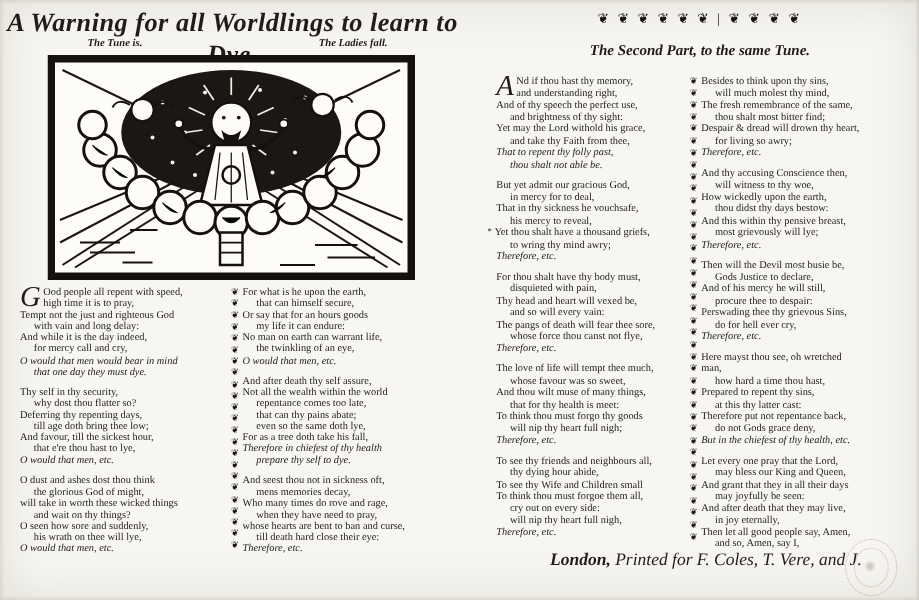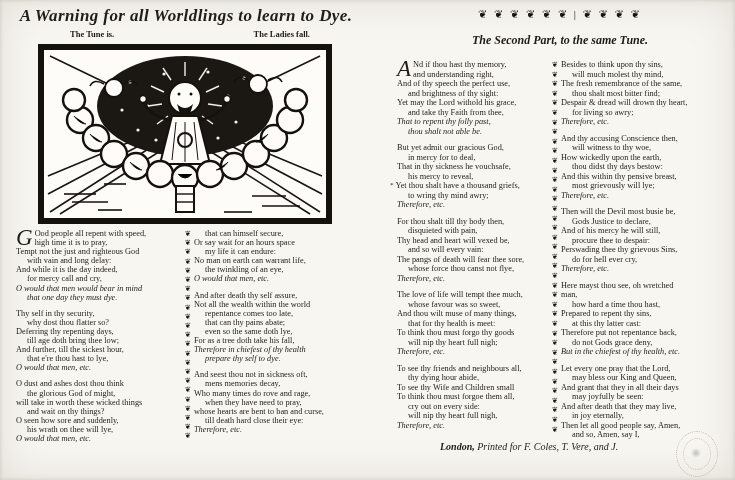--- a/index.html
+++ b/index.html
@@ -6,26 +6,26 @@
   .sheet{
     position:relative;width:735px;height:480px;margin:0 auto;
     background:#f7f6f1;
     box-shadow:inset 0 0 40px rgba(120,110,95,.18), inset 0 0 4px rgba(100,95,85,.25);
     font-family:"Liberation Serif","DejaVu Serif",serif;
     color:#201d19;overflow:hidden;
   }
   
   .ballad-title{
     position:absolute;left:0;top:6px;width:372px;text-align:center;
-    font-style:italic;font-weight:bold;font-size:17px;letter-spacing:.4px;
+    font-style:italic;font-weight:bold;font-size:21px;letter-spacing:.4px;
   }
   .tune-line{
     position:absolute;left:70px;top:29px;width:240px;
     display:flex;justify-content:space-between;
-    font-weight:bold;font-size:8.5px;
+    font-style:italic;font-weight:bold;font-size:8.5px;
   }
   .woodcut{
     position:absolute;left:38px;top:44px;width:294px;height:180px;
   }
   .woodcut svg{display:block;width:100%;height:100%;}
   
   .ornament-band{
     position:absolute;left:395px;top:8px;width:330px;text-align:center;
     font-size:11px;letter-spacing:2px;color:#17140f;
   }
@@ -51,21 +51,21 @@
     margin:0 2px 0 0;
   }
   .mk{margin-left:-7px;margin-right:2px;font-size:7px;vertical-align:1px;}
   .orn-strip{
     width:12px;flex:0 0 12px;text-align:center;font-size:7.5px;line-height:9.2px;
     color:#17140f;white-space:pre-line;overflow:hidden;
   }
   .cols-right .orn-strip{line-height:9.6px;}
   
   .imprint{
-    position:absolute;left:440px;top:441px;font-size:10px;font-style:italic;
+    position:absolute;left:440px;top:441px;font-size:14px;font-style:italic;
     white-space:nowrap;
   }
   .imprint .place{font-weight:bold;}
   .stamp{
     position:absolute;left:676px;top:431px;width:40px;height:44px;
     border:1px dotted rgba(110,95,80,.55);border-radius:50%;
     opacity:.65;
   }
   .stamp::before{
     content:"";position:absolute;left:6px;top:6px;right:6px;bottom:6px;
@@ -200,21 +200,21 @@
           <div class="line">And while it is the day indeed,</div>
           <div class="line ind">for mercy call and cry,</div>
           <div class="line it">O would that men would bear in mind</div>
           <div class="line it ind">that one day they must dye.</div>
         </div>
         <div class="stanza">
           <div class="line">Thy self in thy security,</div>
           <div class="line ind">why dost thou flatter so?</div>
           <div class="line">Deferring thy repenting days,</div>
           <div class="line ind">till age doth bring thee low;</div>
-          <div class="line">And further, till the sickest hour,</div>
+          <div class="line">And favour, till the sickest hour,</div>
           <div class="line ind">that e're thou hast to lye,</div>
           <div class="line it">O would that men, etc.</div>
         </div>
         <div class="stanza">
           <div class="line">O dust and ashes dost thou think</div>
           <div class="line ind">the glorious God of might,</div>
           <div class="line">will take in worth these wicked things</div>
           <div class="line ind">and wait on thy things?</div>
           <div class="line">O seen how sore and suddenly,</div>
           <div class="line ind">his wrath on thee will lye,</div>
@@ -239,22 +239,23 @@
 ❦
 ❦
 ❦
 ❦
 ❦
 ❦
 ❦
 ❦</div>
     <div class="col col-2">
         <div class="stanza">
+          <div class="line">For what is he upon the earth,</div>
           <div class="line ind">that can himself secure,</div>
-          <div class="line">Or say wait for an hours space</div>
+          <div class="line">Or say that for an hours goods</div>
           <div class="line ind">my life it can endure:</div>
           <div class="line">No man on earth can warrant life,</div>
           <div class="line ind">the twinkling of an eye,</div>
           <div class="line it">O would that men, etc.</div>
         </div>
         <div class="stanza">
           <div class="line">And after death thy self assure,</div>
           <div class="line">Not all the wealth within the world</div>
           <div class="line ind">repentance comes too late,</div>
           <div class="line ind">that can thy pains abate;</div>
@@ -293,21 +294,21 @@
         <div class="stanza">
           <div class="line">But yet admit our gracious God,</div>
           <div class="line ind">in mercy for to deal,</div>
           <div class="line">That in thy sickness he vouchsafe,</div>
           <div class="line ind">his mercy to reveal,</div>
           <div class="line"><span class="mk">*</span>Yet thou shalt have a thousand griefs,</div>
           <div class="line ind">to wring thy mind awry;</div>
           <div class="line it">Therefore, etc.</div>
         </div>
         <div class="stanza">
-          <div class="line">For thou shalt till thy body then,</div>
+          <div class="line">For thou shalt have thy body must,</div>
           <div class="line ind">disquieted with pain,</div>
           <div class="line">Thy head and heart will vexed be,</div>
           <div class="line ind">and so will every vain:</div>
           <div class="line">The pangs of death will fear thee sore,</div>
           <div class="line ind">whose force thou canst not flye,</div>
           <div class="line it">Therefore, etc.</div>
         </div>
         <div class="stanza">
           <div class="line">The love of life will tempt thee much,</div>
           <div class="line ind">whose favour was so sweet,</div>

